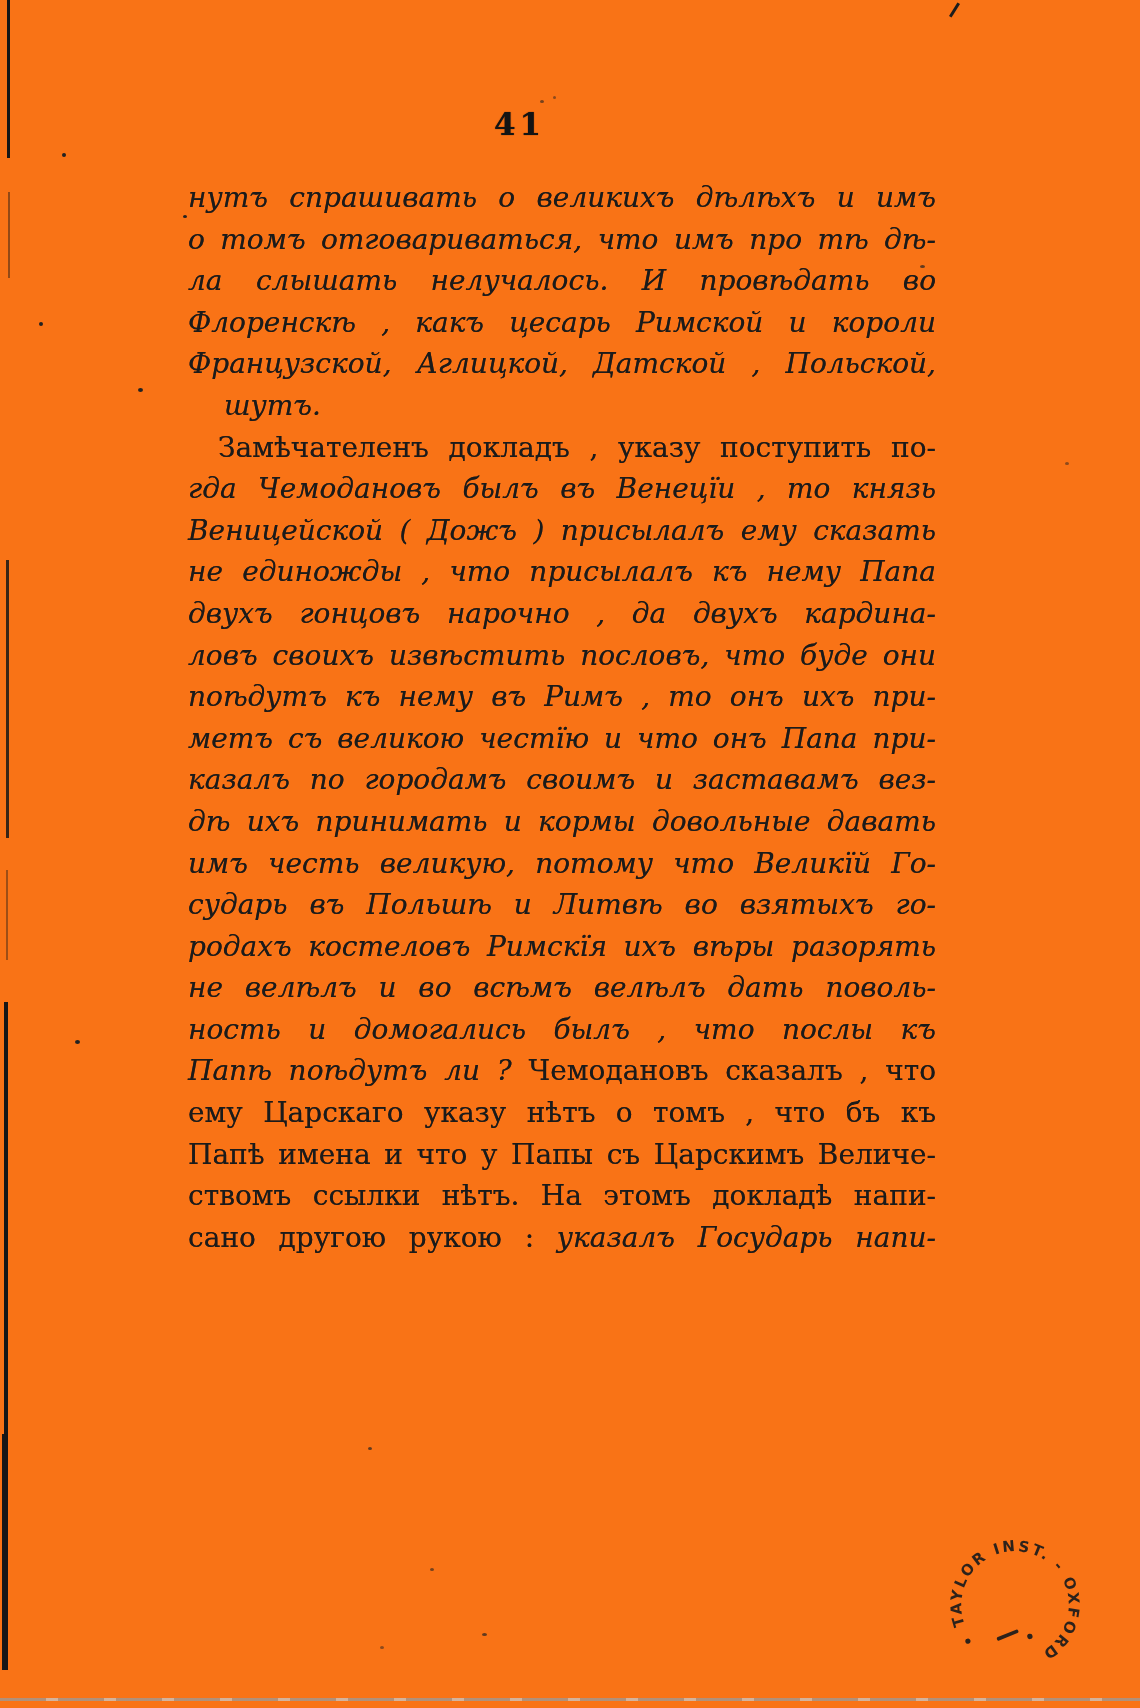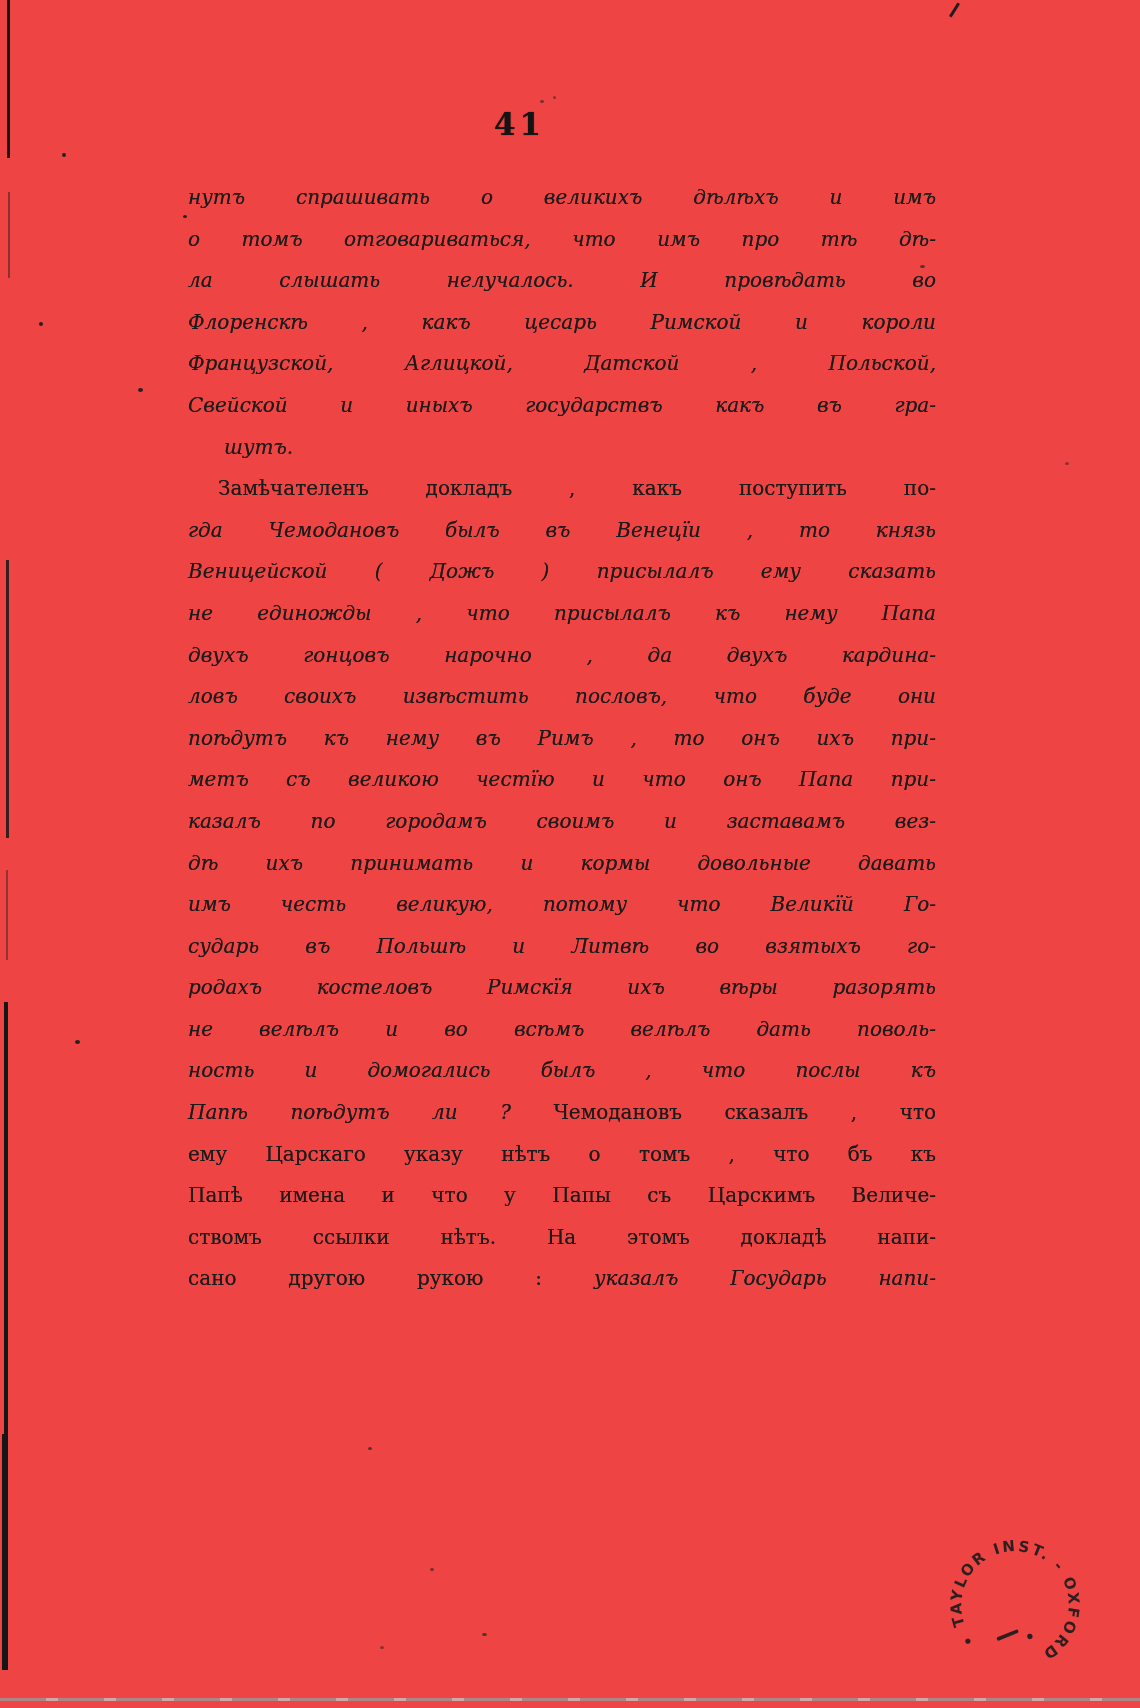--- a/index.html
+++ b/index.html
@@ -5,37 +5,37 @@
   html, body { margin: 0; padding: 0; }
   body {
     width: 1140px; height: 1708px;
     background: #ffffff;
     position: relative;
     overflow: hidden;
     font-family: "DejaVu Serif", serif;
   }
   .page {
     position: absolute; inset: 0;
-    background: #ef4444;
+    background: #f97316;
   }
   
   .page-number {
     position: absolute;
     left: 494px; top: 106px;
     font-size: 31px; font-weight: 700;
     color: #141414;
     letter-spacing: 4px;
     text-shadow: 0 0 1px rgba(10,10,10,.8);
   }
   
   .text-block {
     position: absolute;
     left: 188px; top: 177px;
     width: 748px;
-    font-size: 20px;
+    font-size: 28px;
     line-height: 41.6px;
     color: #1b1b1b;
     text-shadow: 0 0 0.6px rgba(25,25,25,.72);
     word-spacing: 2px;
   }
   .line {
     text-align: justify;
     text-align-last: justify;
     white-space: nowrap;
   }
@@ -80,23 +80,22 @@
 <div class="page">
 
   <div class="page-number">41</div>
 
   <div class="text-block">
       <div class="line"><span class="it">нутъ спрашивать о великихъ дѣлѣхъ и имъ</span></div>
       <div class="line"><span class="it">о томъ отговариваться, что имъ про тѣ дѣ-</span></div>
       <div class="line"><span class="it">ла слышать нелучалось. И провѣдать во</span></div>
       <div class="line"><span class="it">Флоренскѣ , какъ цесарь Римской и короли</span></div>
       <div class="line"><span class="it">Французской, Аглицкой, Датской , Польской,</span></div>
-      <div class="line"><span class="it">Свейской и иныхъ государствъ какъ въ гра-</span></div>
       <div class="line no-just"><span class="it">шутъ.</span></div>
-      <div class="line indent"><span class="up">Замѣчателенъ докладъ , какъ поступить по-</span></div>
+      <div class="line indent"><span class="up">Замѣчателенъ докладъ , указу поступить по-</span></div>
       <div class="line"><span class="it">гда Чемодановъ былъ въ Венецїи , то князь</span></div>
       <div class="line"><span class="it">Веницейской ( Дожъ ) присылалъ ему сказать</span></div>
       <div class="line"><span class="it">не единожды , что присылалъ къ нему Папа</span></div>
       <div class="line"><span class="it">двухъ гонцовъ нарочно , да двухъ кардина-</span></div>
       <div class="line"><span class="it">ловъ своихъ извѣстить пословъ, что буде они</span></div>
       <div class="line"><span class="it">поѣдутъ къ нему въ Римъ , то онъ ихъ при-</span></div>
       <div class="line"><span class="it">метъ съ великою честїю и что онъ Папа при-</span></div>
       <div class="line"><span class="it">казалъ по городамъ своимъ и заставамъ вез-</span></div>
       <div class="line"><span class="it">дѣ ихъ принимать и кормы довольные давать</span></div>
       <div class="line"><span class="it">имъ честь великую, потому что Великїй Го-</span></div>

